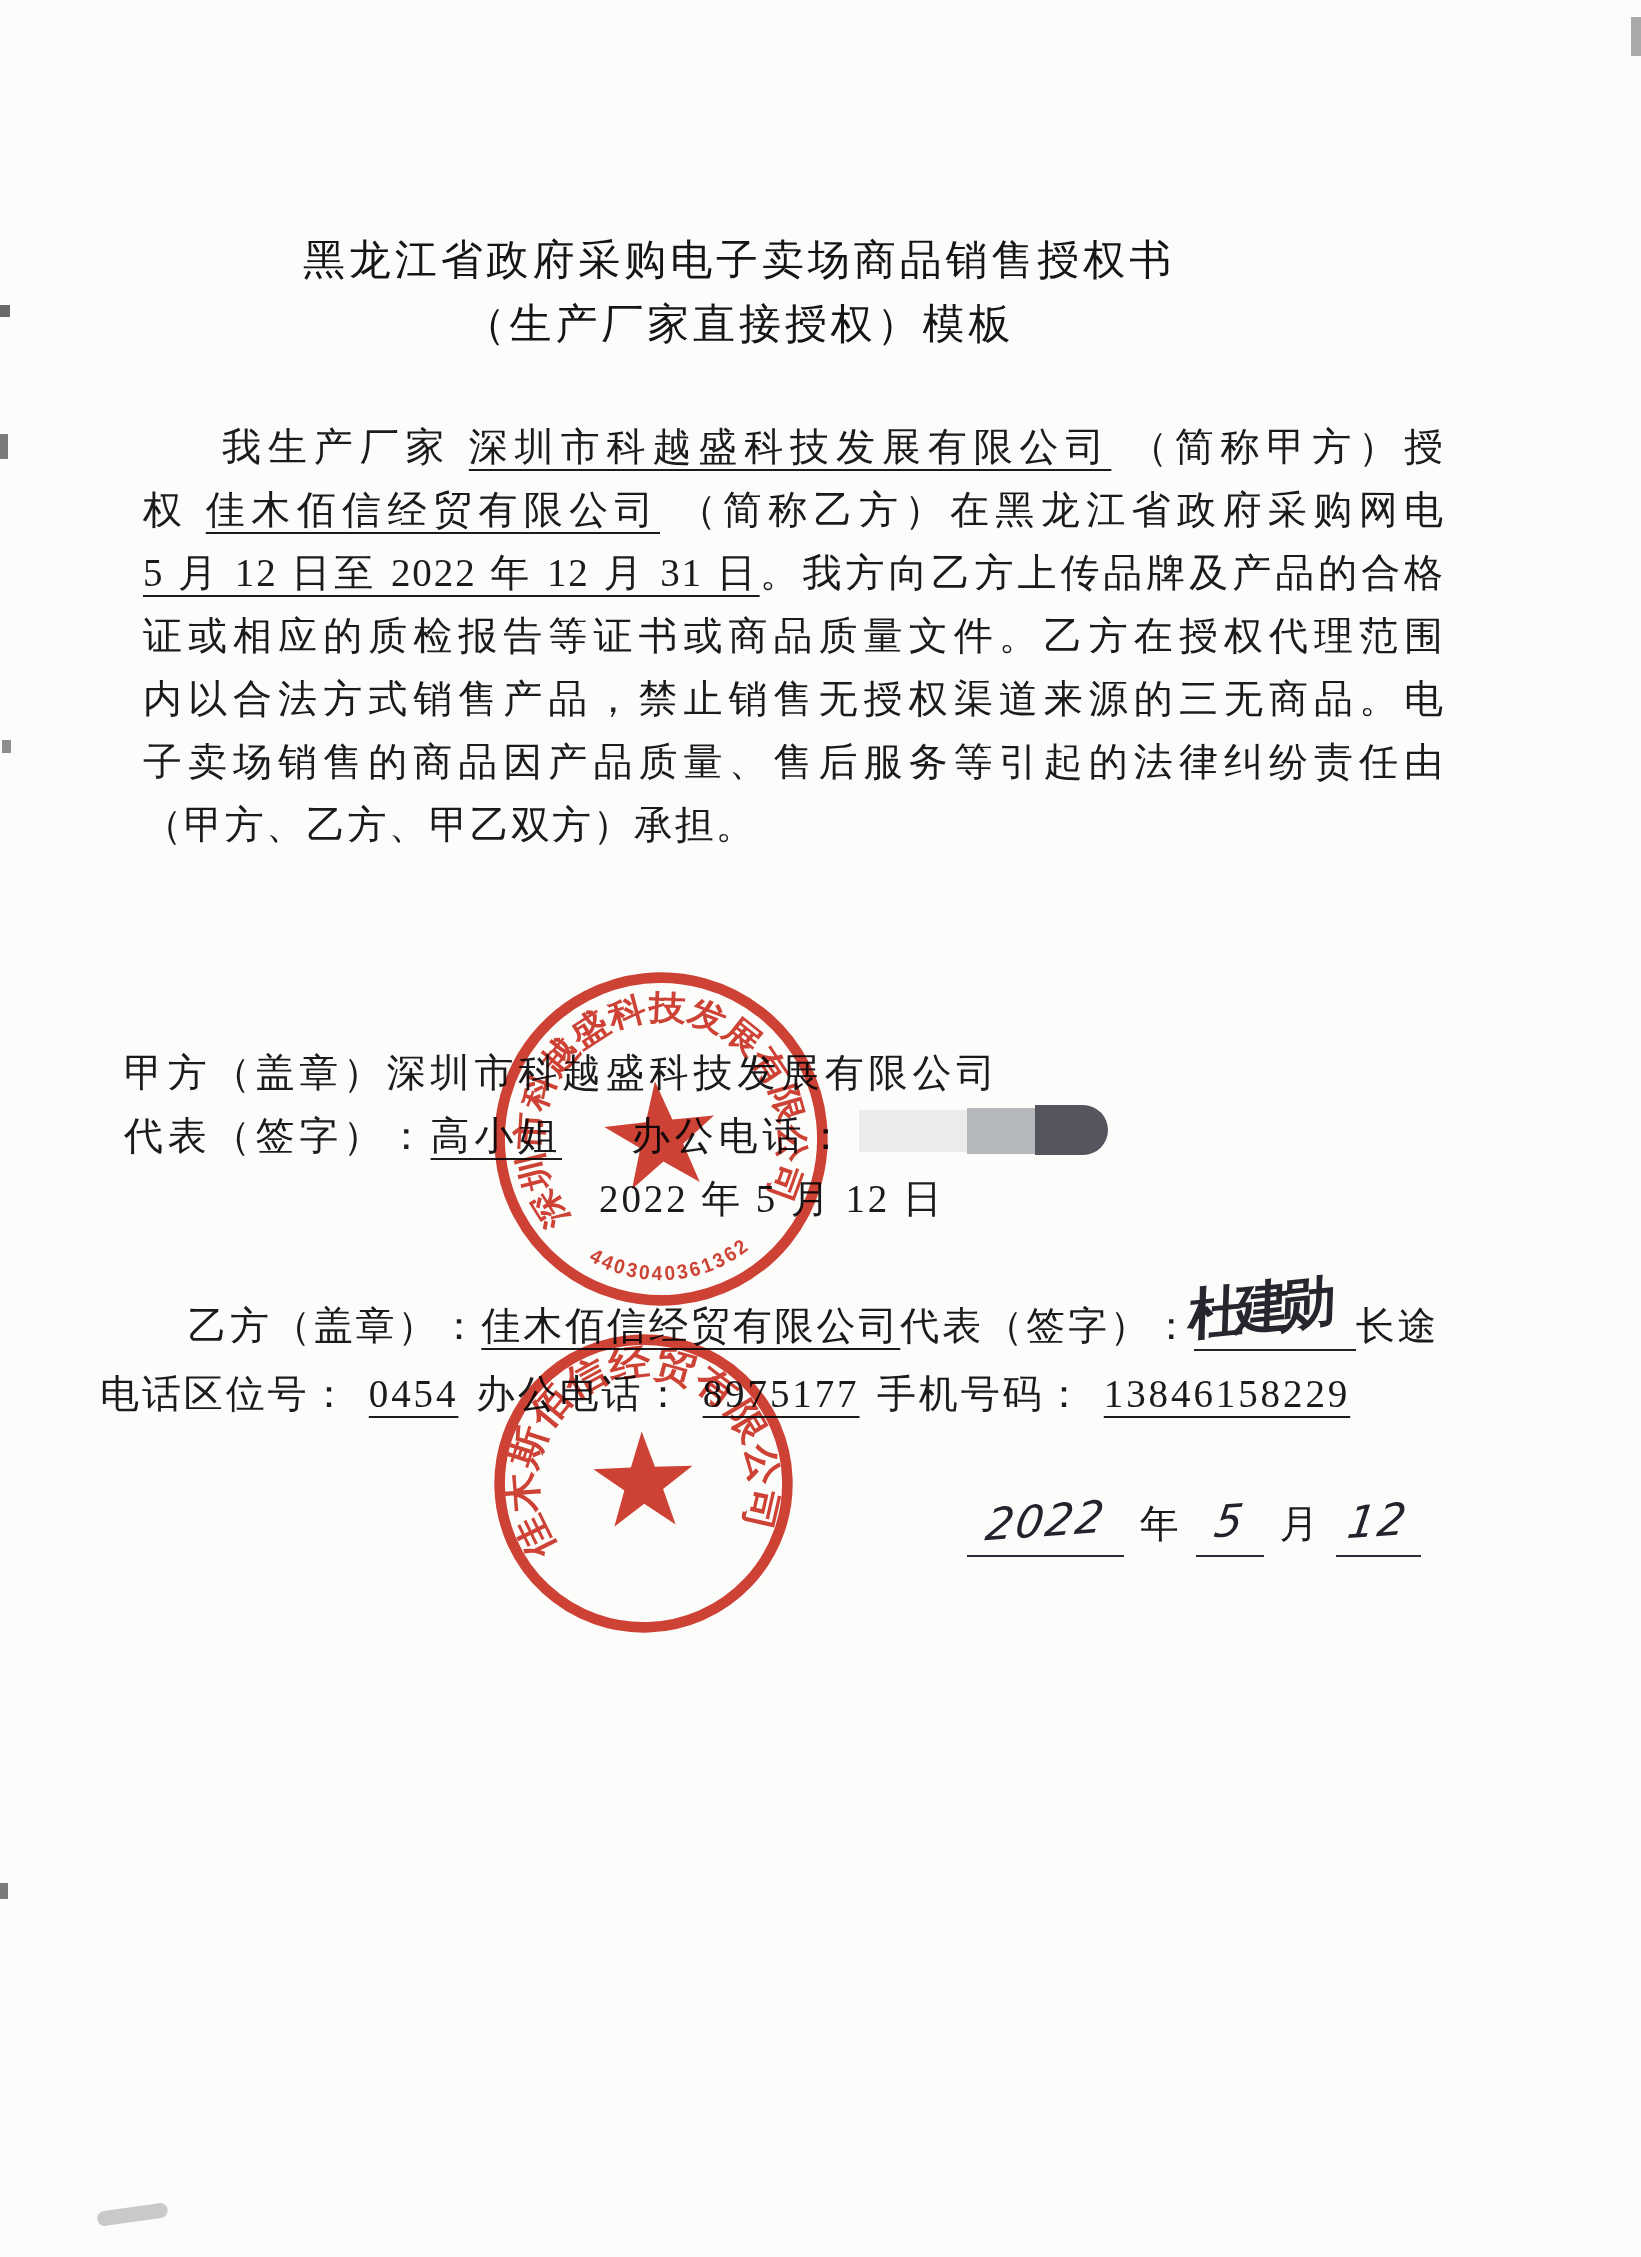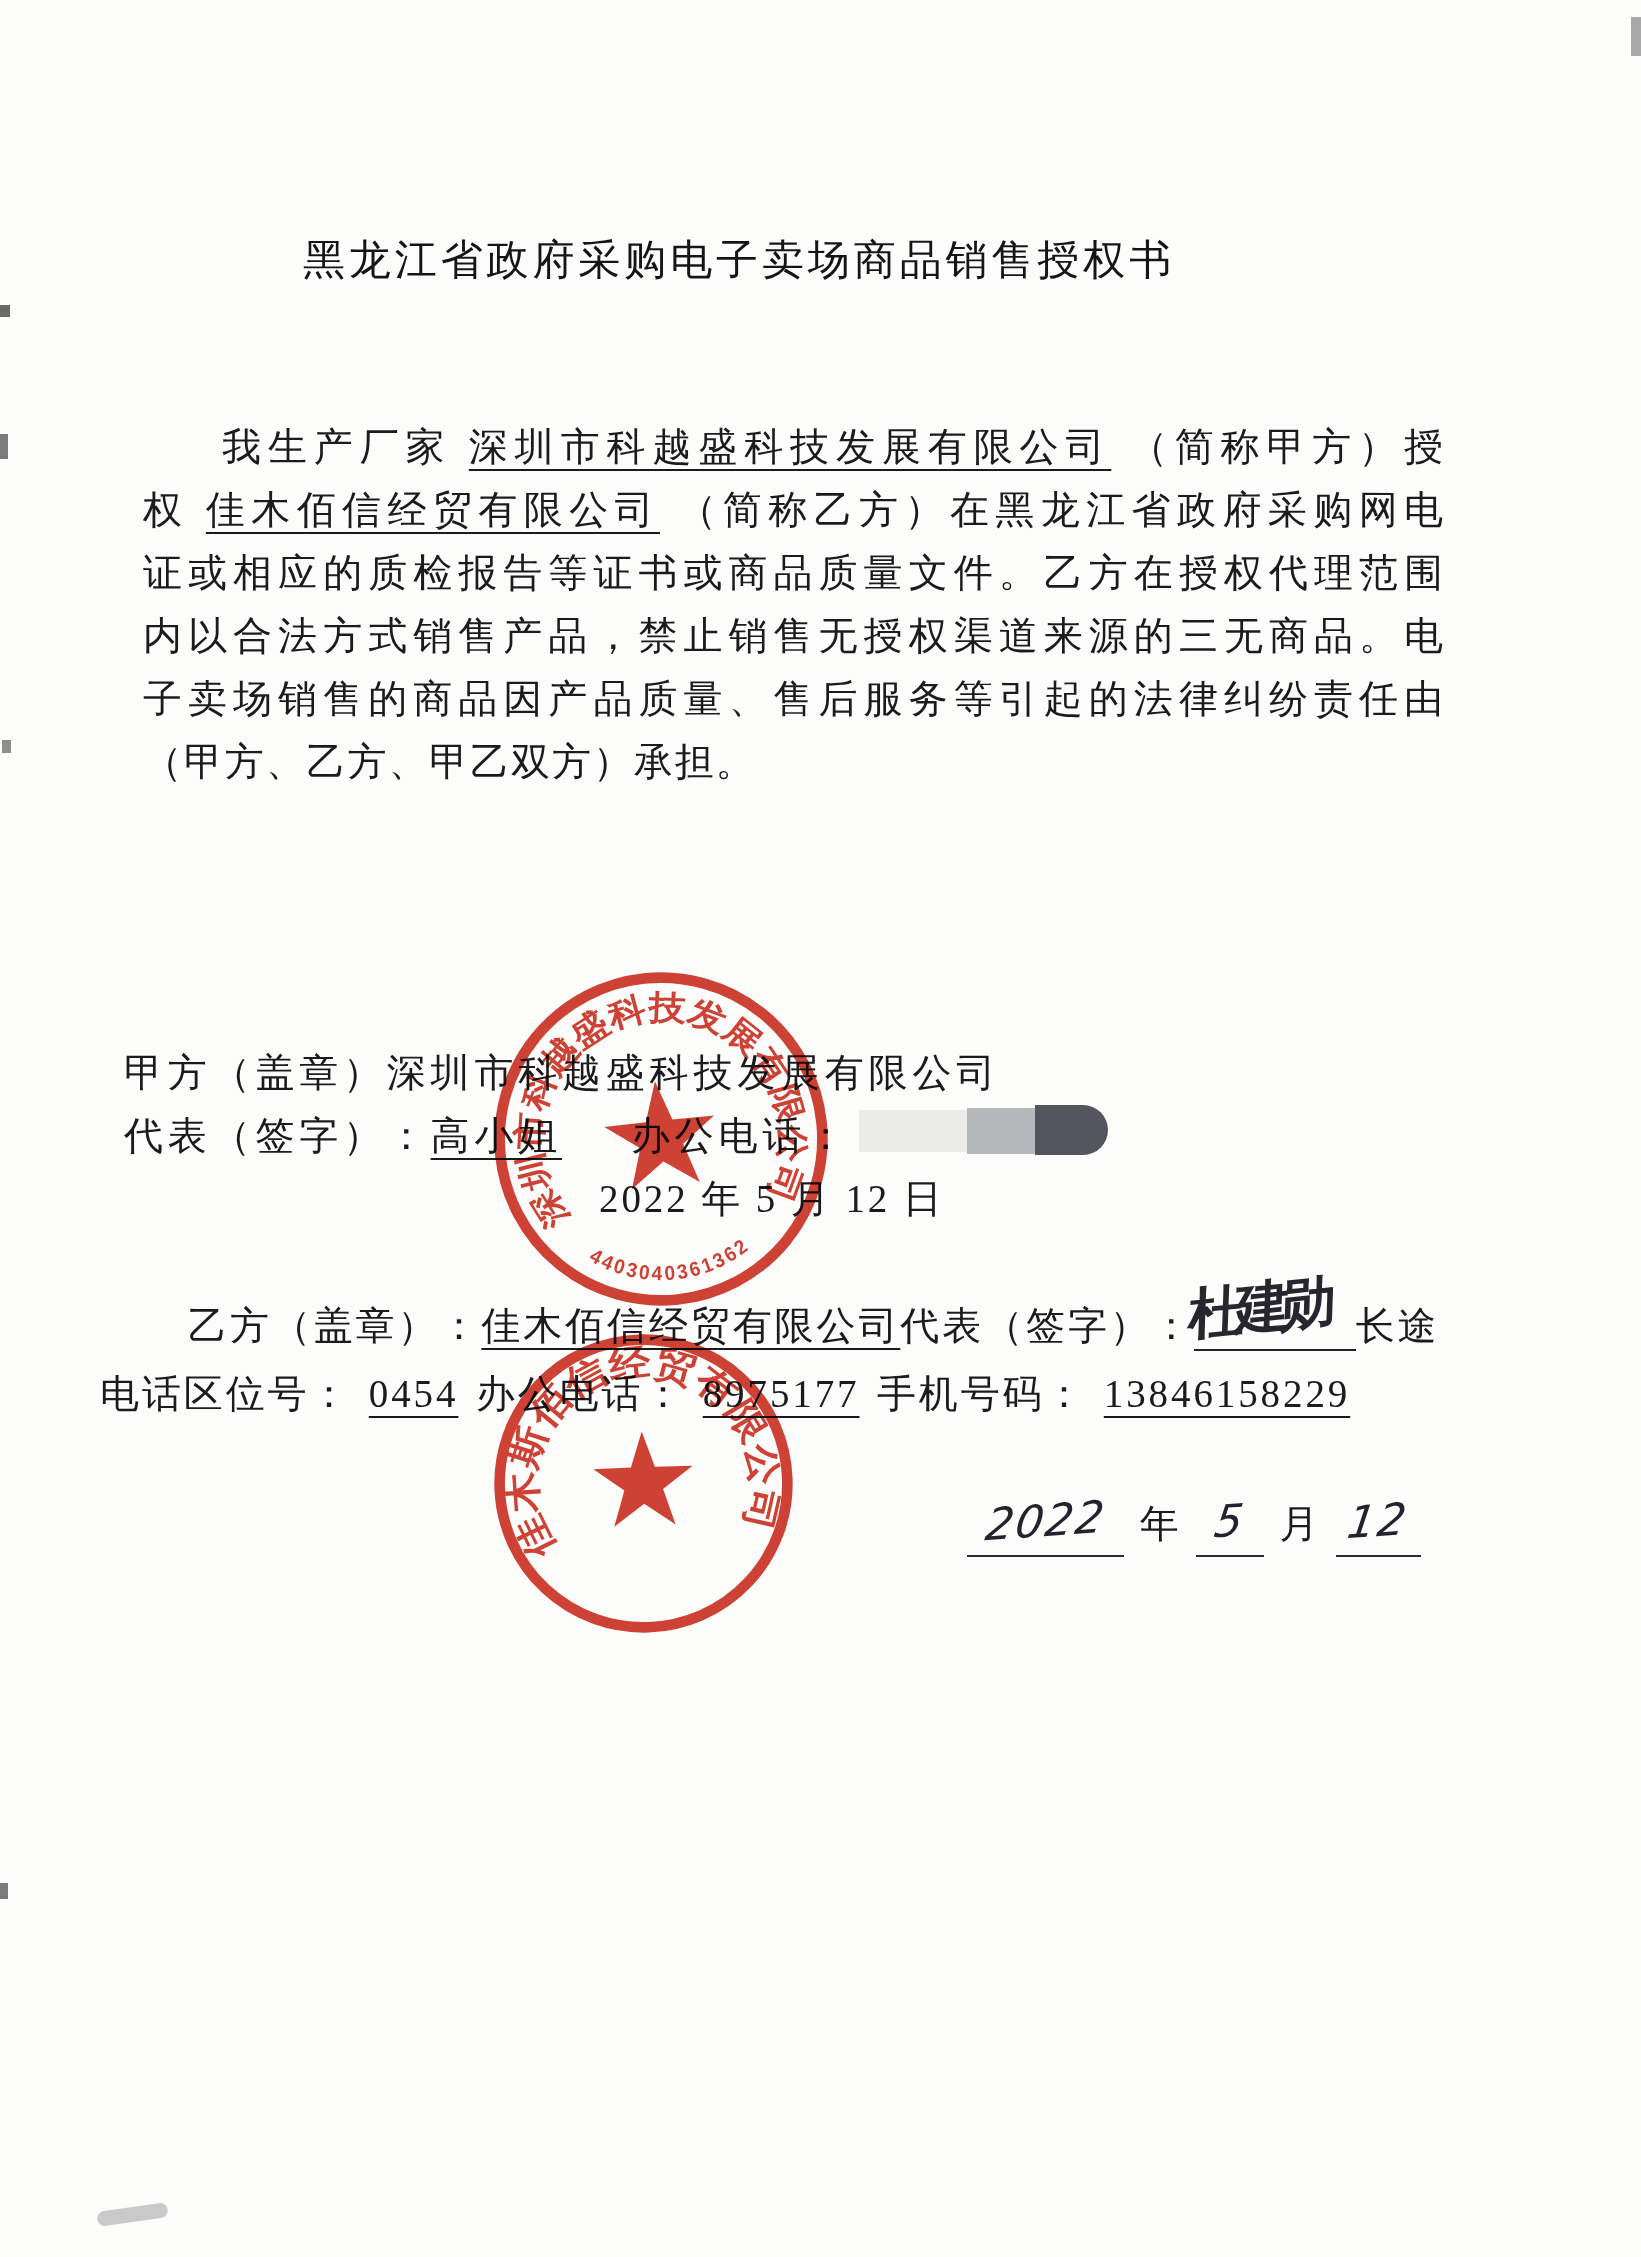--- a/index.html
+++ b/index.html
@@ -83,28 +83,32 @@
   
   .speck { position:absolute; background:#454545; }
 </style>
 </head>
 <body>
 
 <div class="page">
 
   <div class="title-block">
     <div>黑龙江省政府采购电子卖场商品销售授权书</div>
+    <div>（生产厂家直接授权）模板</div>
   </div>
 
   <div class="body-block">
     <div class="line jf ind">
       <span>我生产厂家</span><span class="u pad2">深圳市科越盛科技发展有限公司</span><span>（简称甲方）授</span>
     </div>
     <div class="line jf">
       <span>权</span><span class="u pad2">佳木佰信经贸有限公司</span><span>（简称乙方）在黑龙江省政府采购网电</span>
+    </div>
+    <div class="line jf">
+      <span class="u">5 月 12 日至 2022 年 12 月 31 日</span><span>。我方向乙方上传品牌及产品的合格</span>
     </div>
     <div class="line jf">
       <span>证或相应的质检报告等证书或商品质量文件。乙方在授权代理范围</span>
     </div>
     <div class="line jf">
       <span>内以合法方式销售产品，禁止销售无授权渠道来源的三无商品。电</span>
     </div>
     <div class="line jf">
       <span>子卖场销售的商品因产品质量、售后服务等引起的法律纠纷责任由</span>
     </div>

